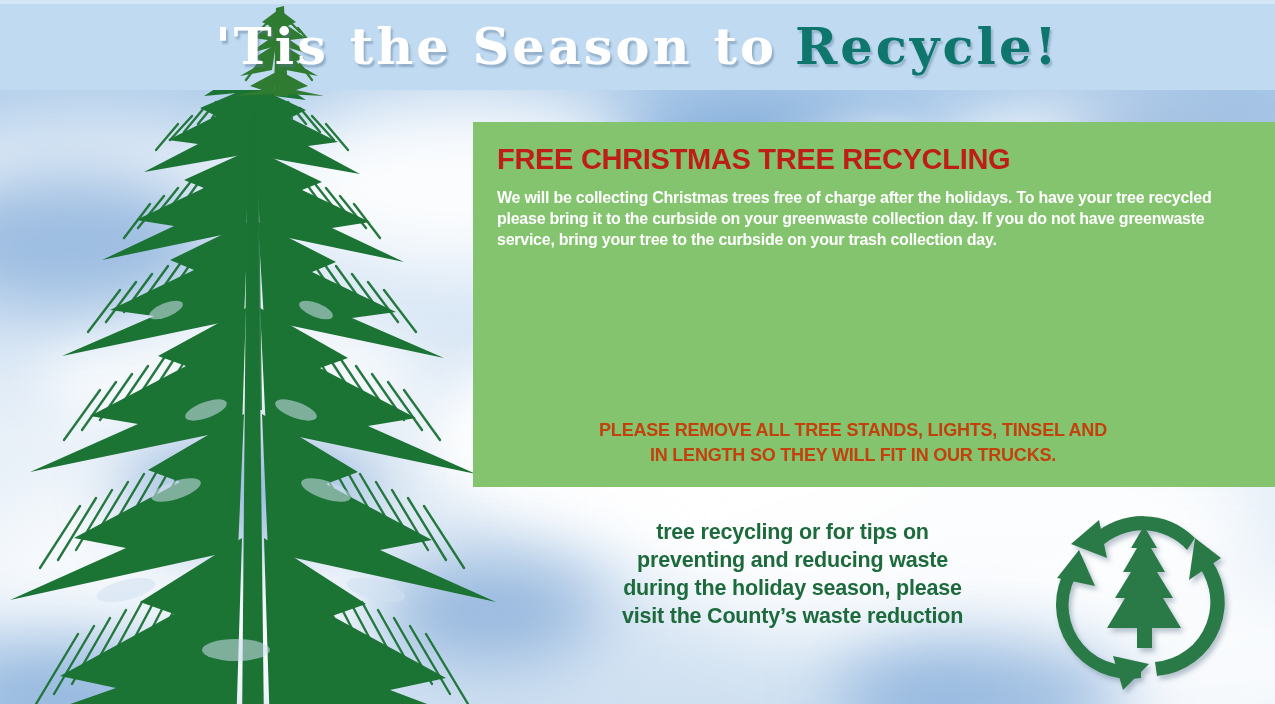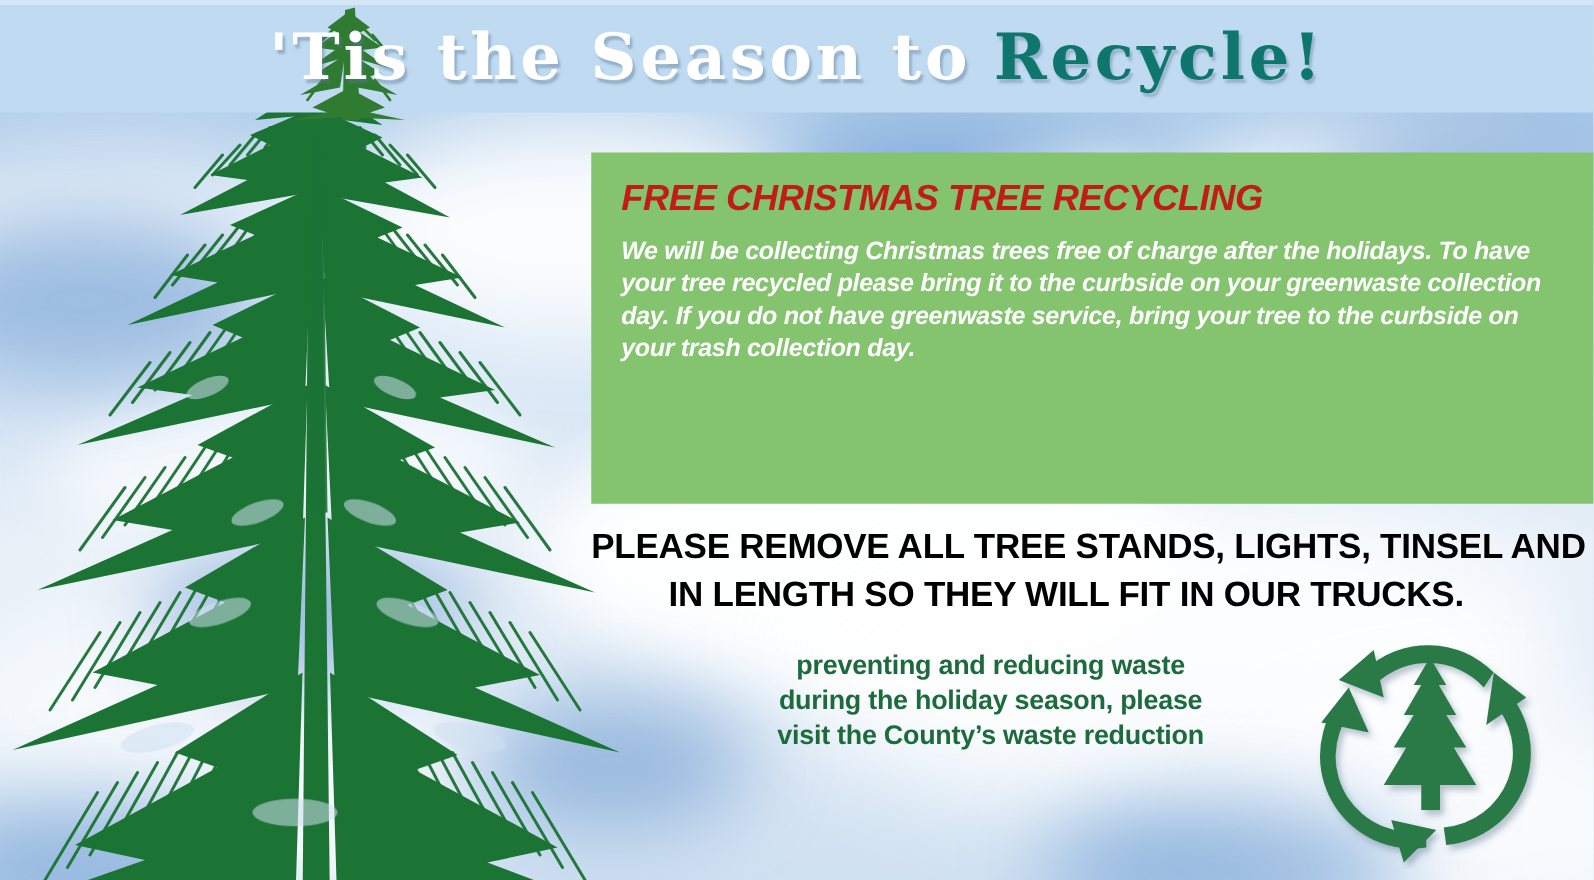--- a/index.html
+++ b/index.html
@@ -64,56 +64,55 @@
   }
   .tree-art svg{display:block;width:100%;height:100%;}
   .tree-top-poke{
     position:absolute;left:212px;top:0px;width:150px;height:96px;
     z-index:7;pointer-events:none;
   }
   .tree-top-poke svg{display:block;width:100%;height:100%;}
 
   
   .green-panel{
-    position:absolute;left:473px;top:122px;width:802px;height:281px;
+    position:absolute;left:473px;top:122px;width:802px;height:365px;
     background:#84c46e;
     z-index:10;
     box-sizing:border-box;
     padding:22px 26px 0 24px;
-    font-style:italic;
   }
   .green-panel h1{
     margin:0 0 14px 0;
     font-family:"Liberation Sans", sans-serif;
     font-weight:700;
     font-size:29px;
     letter-spacing:-0.3px;
     color:#bf1e18;
     line-height:1.05;
   }
   .green-panel p{
     margin:0 0 20px 0;
     color:#ffffff;
     font-family:"Liberation Sans", sans-serif;
     font-weight:600;
-    font-size:20px;
+    font-size:16px;
     line-height:1.30;
     letter-spacing:-0.25px;
   }
   .green-panel p:last-child{margin-bottom:0;}
 
   
   .red-notice{
     position:absolute;left:473px;top:418px;width:760px;
     z-index:10;
     text-align:center;
-    color:#000000;
+    color:#c2410c;
     font-family:"Liberation Sans", sans-serif;
     font-weight:700;
-    font-size:28px;
+    font-size:18px;
     line-height:1.38;
     letter-spacing:-0.2px;
   }
   .red-notice div{white-space:nowrap;}
 
   
   .blurb{
     position:absolute;left:565px;top:519px;width:455px;
     z-index:10;
     text-align:center;
@@ -252,20 +251,21 @@
     <h1>FREE CHRISTMAS TREE RECYCLING</h1>
     <p>We will be collecting Christmas trees free of charge after the holidays. To have your tree recycled please bring it to the curbside on your greenwaste collection day. If you do not have greenwaste service, bring your tree to the curbside on your trash collection day.</p>
   </div>
 
   <div class="red-notice">
     <div>PLEASE REMOVE ALL TREE STANDS, LIGHTS, TINSEL AND</div>
     <div>IN LENGTH SO THEY WILL FIT IN OUR TRUCKS.</div>
   </div>
 
   <div class="blurb">
+    <div>tree recycling or for tips on</div>
     <div>preventing and reducing waste</div>
     <div>during the holiday season, please</div>
     <div>visit the County’s waste reduction</div>
   </div>
 
   <div class="recycle-logo">
     <svg viewBox="0 0 205 195" aria-hidden="true">
       <defs>
         <filter id="lsh" x="-30%" y="-30%" width="180%" height="180%">
           <feDropShadow dx="3" dy="4" stdDeviation="2.5" flood-color="#3d5a72" flood-opacity=".35"></feDropShadow>

